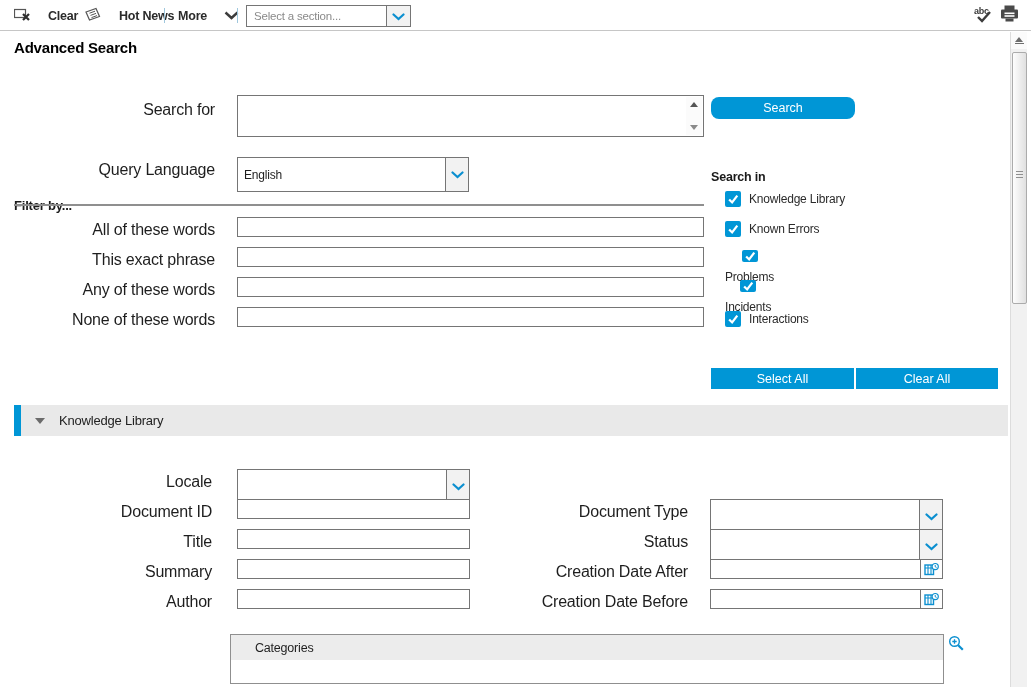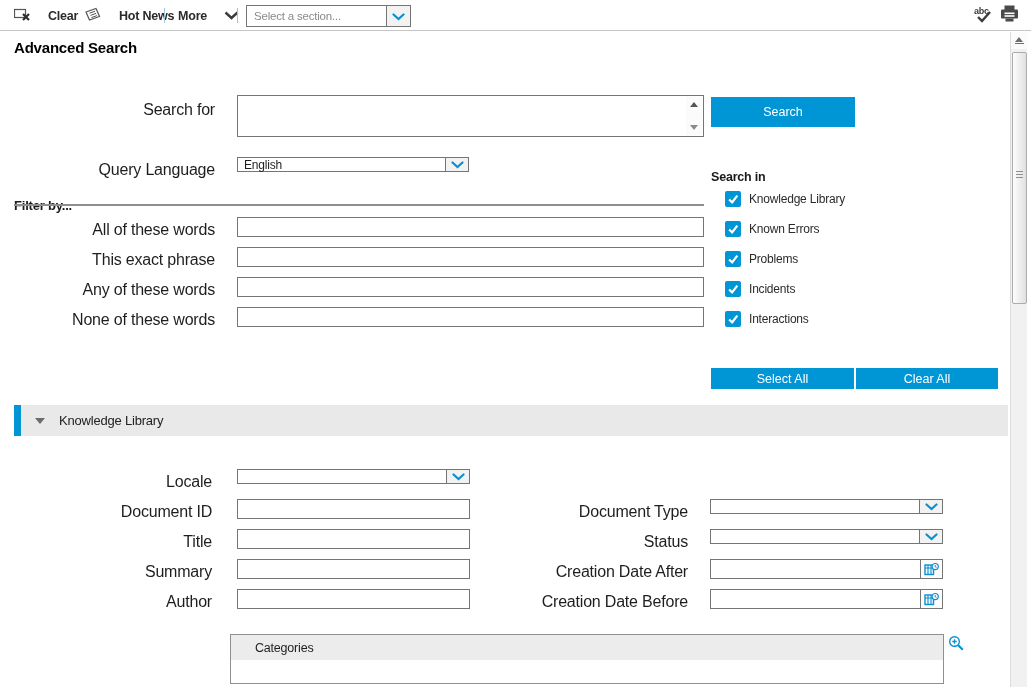--- a/index.html
+++ b/index.html
@@ -30,21 +30,21 @@
   .vs-thumb{position:absolute;left:1px;top:20px;width:13px;height:250px;
             background:linear-gradient(to right,#fdfdfd,#e0e0e0);border:1px solid #ababab;border-radius:2px;}
   .vs-grip{position:absolute;left:3px;top:118px;width:7px;height:9px;
            background:repeating-linear-gradient(to bottom,#8f8f8f 0,#8f8f8f 1px,transparent 1px,transparent 3px);}
 
   
   .h1{position:absolute;left:14px;top:39px;font-size:15px;font-weight:bold;color:#000;}
   .lbl{position:absolute;font-size:16px;color:#1e1e1e;text-align:right;width:200px;}
   .txt{position:absolute;height:20px;border:1px solid #757575;background:#fff;box-sizing:border-box;
        font-size:12px;padding:0 5px;font-family:"Liberation Sans",sans-serif;outline:none;}
-  .dd{position:absolute;height:15px;border:1px solid #757575;background:#fff;box-sizing:border-box;
+  .dd{position:absolute;height:35px;border:1px solid #757575;background:#fff;box-sizing:border-box;
       display:flex;align-items:center;}
   .dd-text{flex:1;font-size:12px;color:#1e1e1e;padding-left:6px;}
   .dd-btn{width:22px;height:100%;border-left:1px solid #757575;background:#f2f2f2;
           display:flex;align-items:center;justify-content:center;}
   .btn{position:absolute;background:#0096d6;color:#fff;font-size:12.5px;display:flex;
        align-items:center;justify-content:center;cursor:pointer;border:none;}
   .bold-lbl{position:absolute;font-size:12.5px;font-weight:bold;color:#1a1a1a;margin-top:11px;}
 
   
   .ta{position:absolute;left:237px;top:95px;width:467px;height:42px;border:1px solid #757575;
@@ -172,21 +172,21 @@
 
   <div class="h1">Advanced Search</div>
 
   <div class="lbl" style="left:15px;top:101px;">Search for</div>
   <div class="ta">
     <div class="ta-scroll">
       <div class="ta-up"></div>
       <div class="ta-down"></div>
     </div>
   </div>
-  <button class="btn" style="left:711px;top:97px;width:144px;height:30px;">Search</button>
+  <button class="btn" style="left:711px;top:97px;width:144px;height:22px;border-radius:8px;">Search</button>
 
   <div class="lbl" style="left:15px;top:161px;">Query Language</div>
   <div class="dd" style="left:237px;top:157px;width:232px;">
     <span class="dd-text">English</span>
     <span class="dd-btn">
       <svg width="13" height="8" viewBox="0 0 13 8">
         <polyline points="1.5,1.5 6.5,6 11.5,1.5" fill="none" stroke="#0b8fd0" stroke-width="2.2" stroke-linecap="round"></polyline>
       </svg>
     </span>
   </div>
@@ -202,29 +202,29 @@
     <span class="chk-lbl">Knowledge Library</span>
   </div>
   <div class="chk-row" style="top:220px;">
     <span class="chk">
       <svg width="12" height="12" viewBox="0 0 14 14">
           <polyline points="2.5,7.5 6,11 12,3" fill="none" stroke="#fff" stroke-width="2.6"></polyline>
         </svg>
     </span>
     <span class="chk-lbl">Known Errors</span>
   </div>
-  <div class="chk-row" style="top:250px;">
+  <div class="chk-row" style="top:250px;flex-direction:column;">
     <span class="chk">
       <svg width="12" height="12" viewBox="0 0 14 14">
           <polyline points="2.5,7.5 6,11 12,3" fill="none" stroke="#fff" stroke-width="2.6"></polyline>
         </svg>
     </span>
     <span class="chk-lbl">Problems</span>
   </div>
-  <div class="chk-row" style="top:280px;">
+  <div class="chk-row" style="top:280px;flex-direction:column;">
     <span class="chk">
       <svg width="12" height="12" viewBox="0 0 14 14">
           <polyline points="2.5,7.5 6,11 12,3" fill="none" stroke="#fff" stroke-width="2.6"></polyline>
         </svg>
     </span>
     <span class="chk-lbl">Incidents</span>
   </div>
   <div class="chk-row" style="top:310px;">
     <span class="chk">
       <svg width="12" height="12" viewBox="0 0 14 14">

